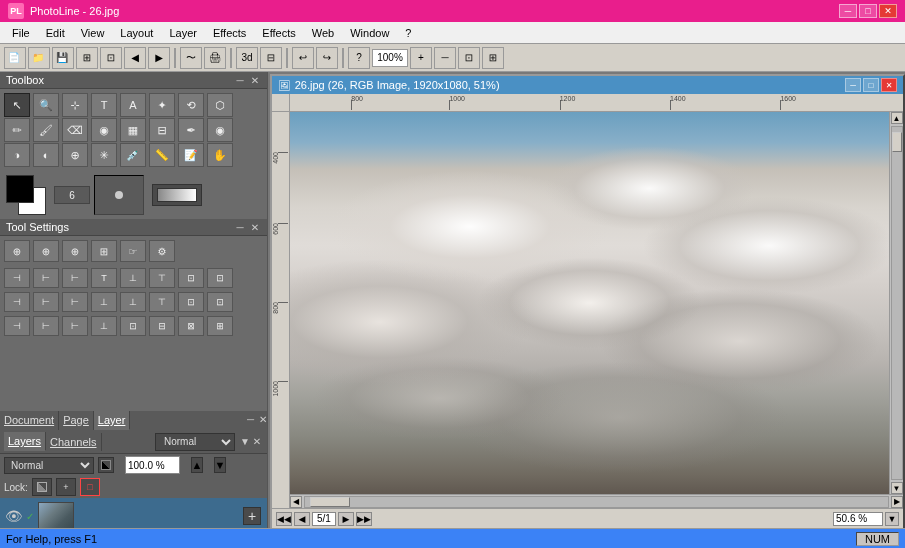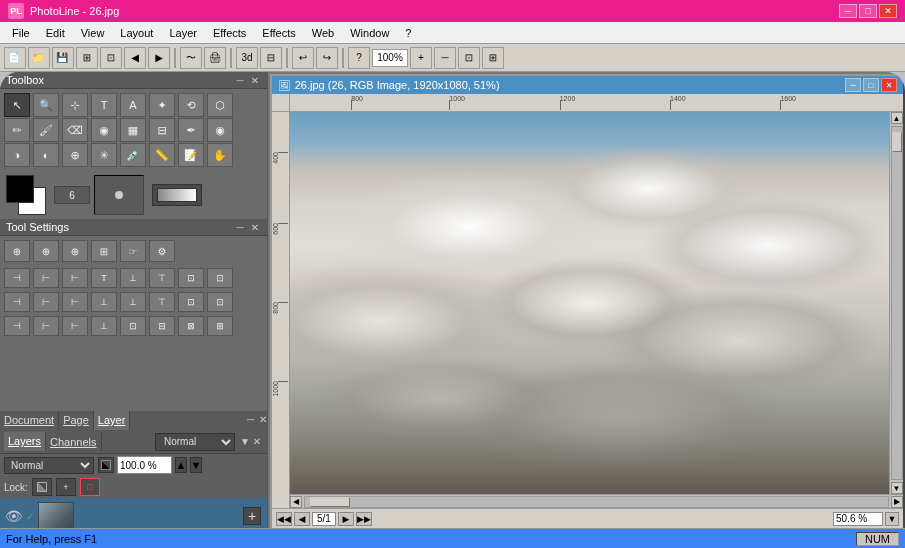--- a/index.html
+++ b/index.html
@@ -162,21 +162,21 @@
       overflow: hidden;
       flex-shrink: 0;
     }
     #canvas-scroll {
       flex: 1;
       background: #787878;
       overflow: hidden;
       position: relative;
     }
 
-    #main-wrapper { display: flex; flex-direction: column; flex: 1; border-radius: 19px; }
+    #main-wrapper { display: flex; flex-direction: column; flex: 1; }
     #content-wrapper { display: flex; flex: 1; min-height: 0; }
   </style>
 </head>
 <body>
 
 <div id="title-bar">
   <div style="display:flex;align-items:center;">
     <div class="app-icon">PL</div>
     <span>PhotoLine - 26.jpg</span>
   </div>
@@ -360,21 +360,21 @@
           <span class="panel-btn" style="color:#ccc;margin-left:4px;cursor:pointer;">▼</span>
           <span class="panel-btn" style="color:#ccc;cursor:pointer;">✕</span>
         </div>
 
         <div class="blend-row">
           <select class="blend-select">
             <option>Normal</option>
             <option>Multiply</option>
             <option>Screen</option>
           </select>
-          <div style="display:flex;align-items:center;gap:3px;">
+          <div style="display:flex;align-items:center;gap:11px;">
             <div style="width:16px;height:16px;background:#4a4a4a;border:1px solid #333;display:flex;align-items:center;justify-content:center;cursor:pointer;">
               <div style="width:10px;height:10px;background:linear-gradient(45deg,#000 50%,transparent 50%);border:1px solid #888;"></div>
             </div>
             <input type="text" class="opacity-display" value="100.0 %" style="width: 55px; border: 1px solid rgb(136, 136, 136); background: white; font-size: 10px; padding: 0px 2px;">
             <div style="width:12px;height:16px;background:#4a4a4a;border:1px solid #333;display:flex;align-items:center;justify-content:center;cursor:pointer;">▲</div>
             <div style="width:12px;height:16px;background:#4a4a4a;border:1px solid #333;display:flex;align-items:center;justify-content:center;cursor:pointer;">▼</div>
           </div>
         </div>
 
         <div class="lock-row">

